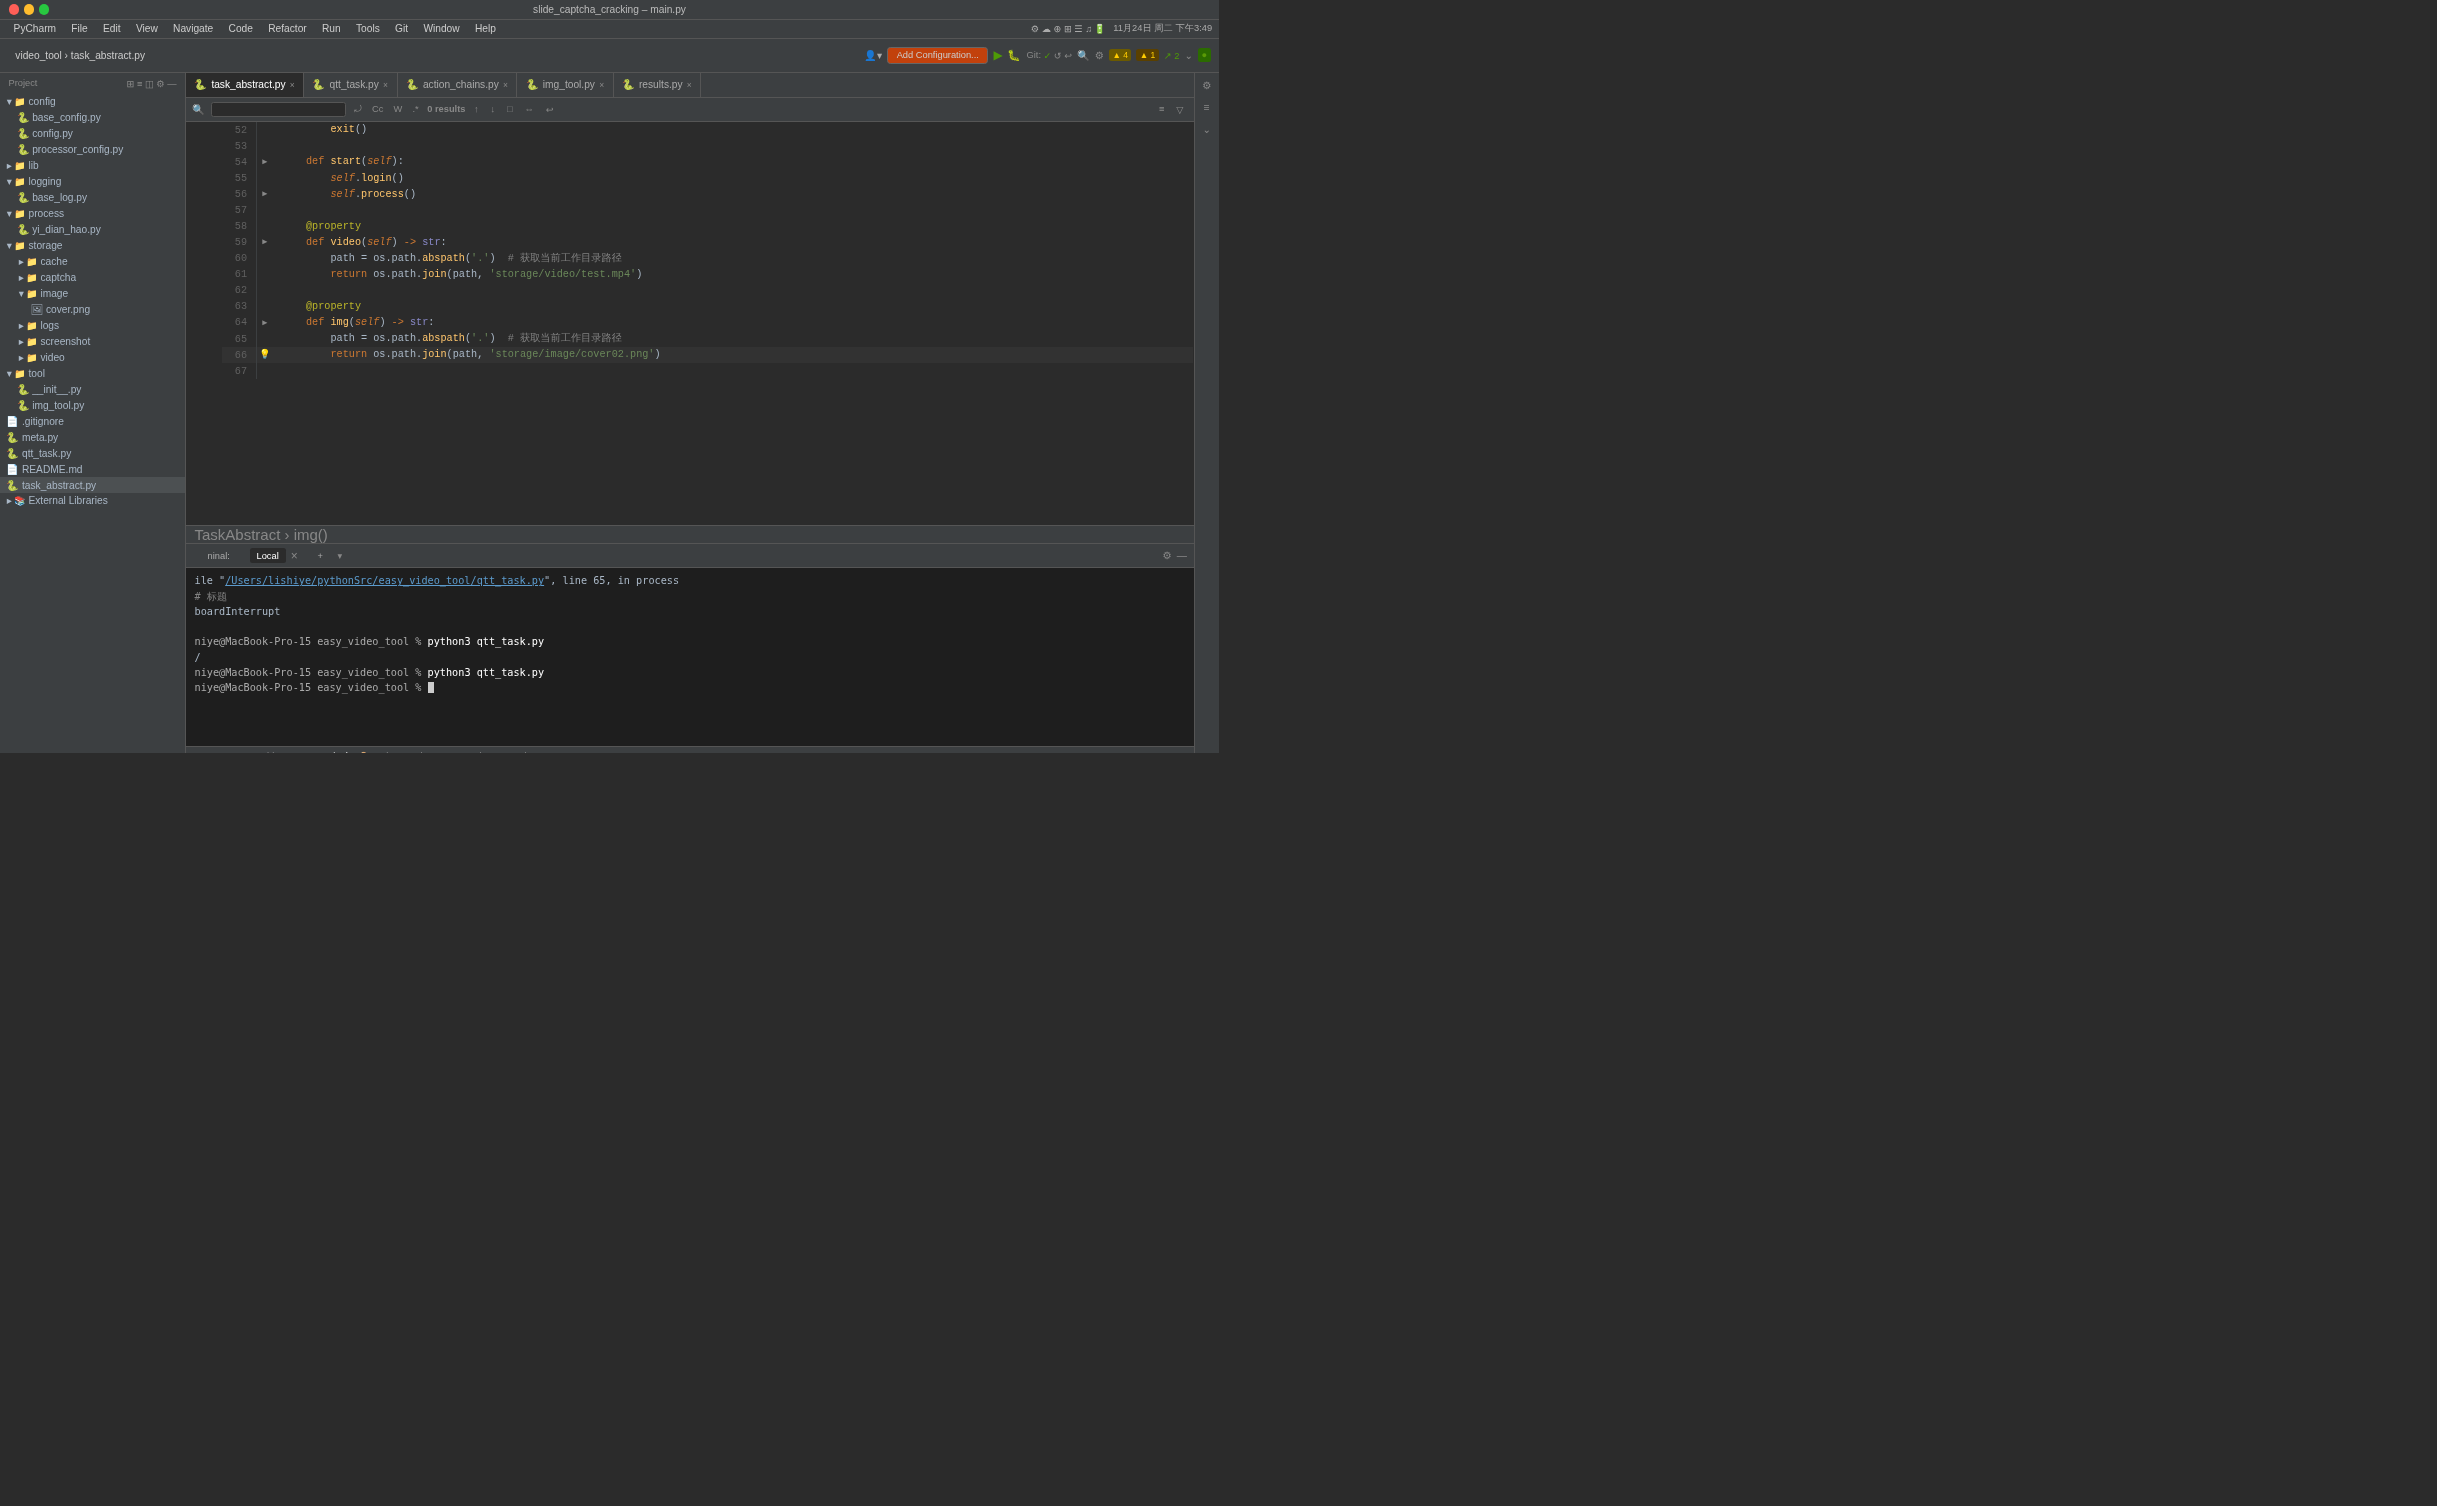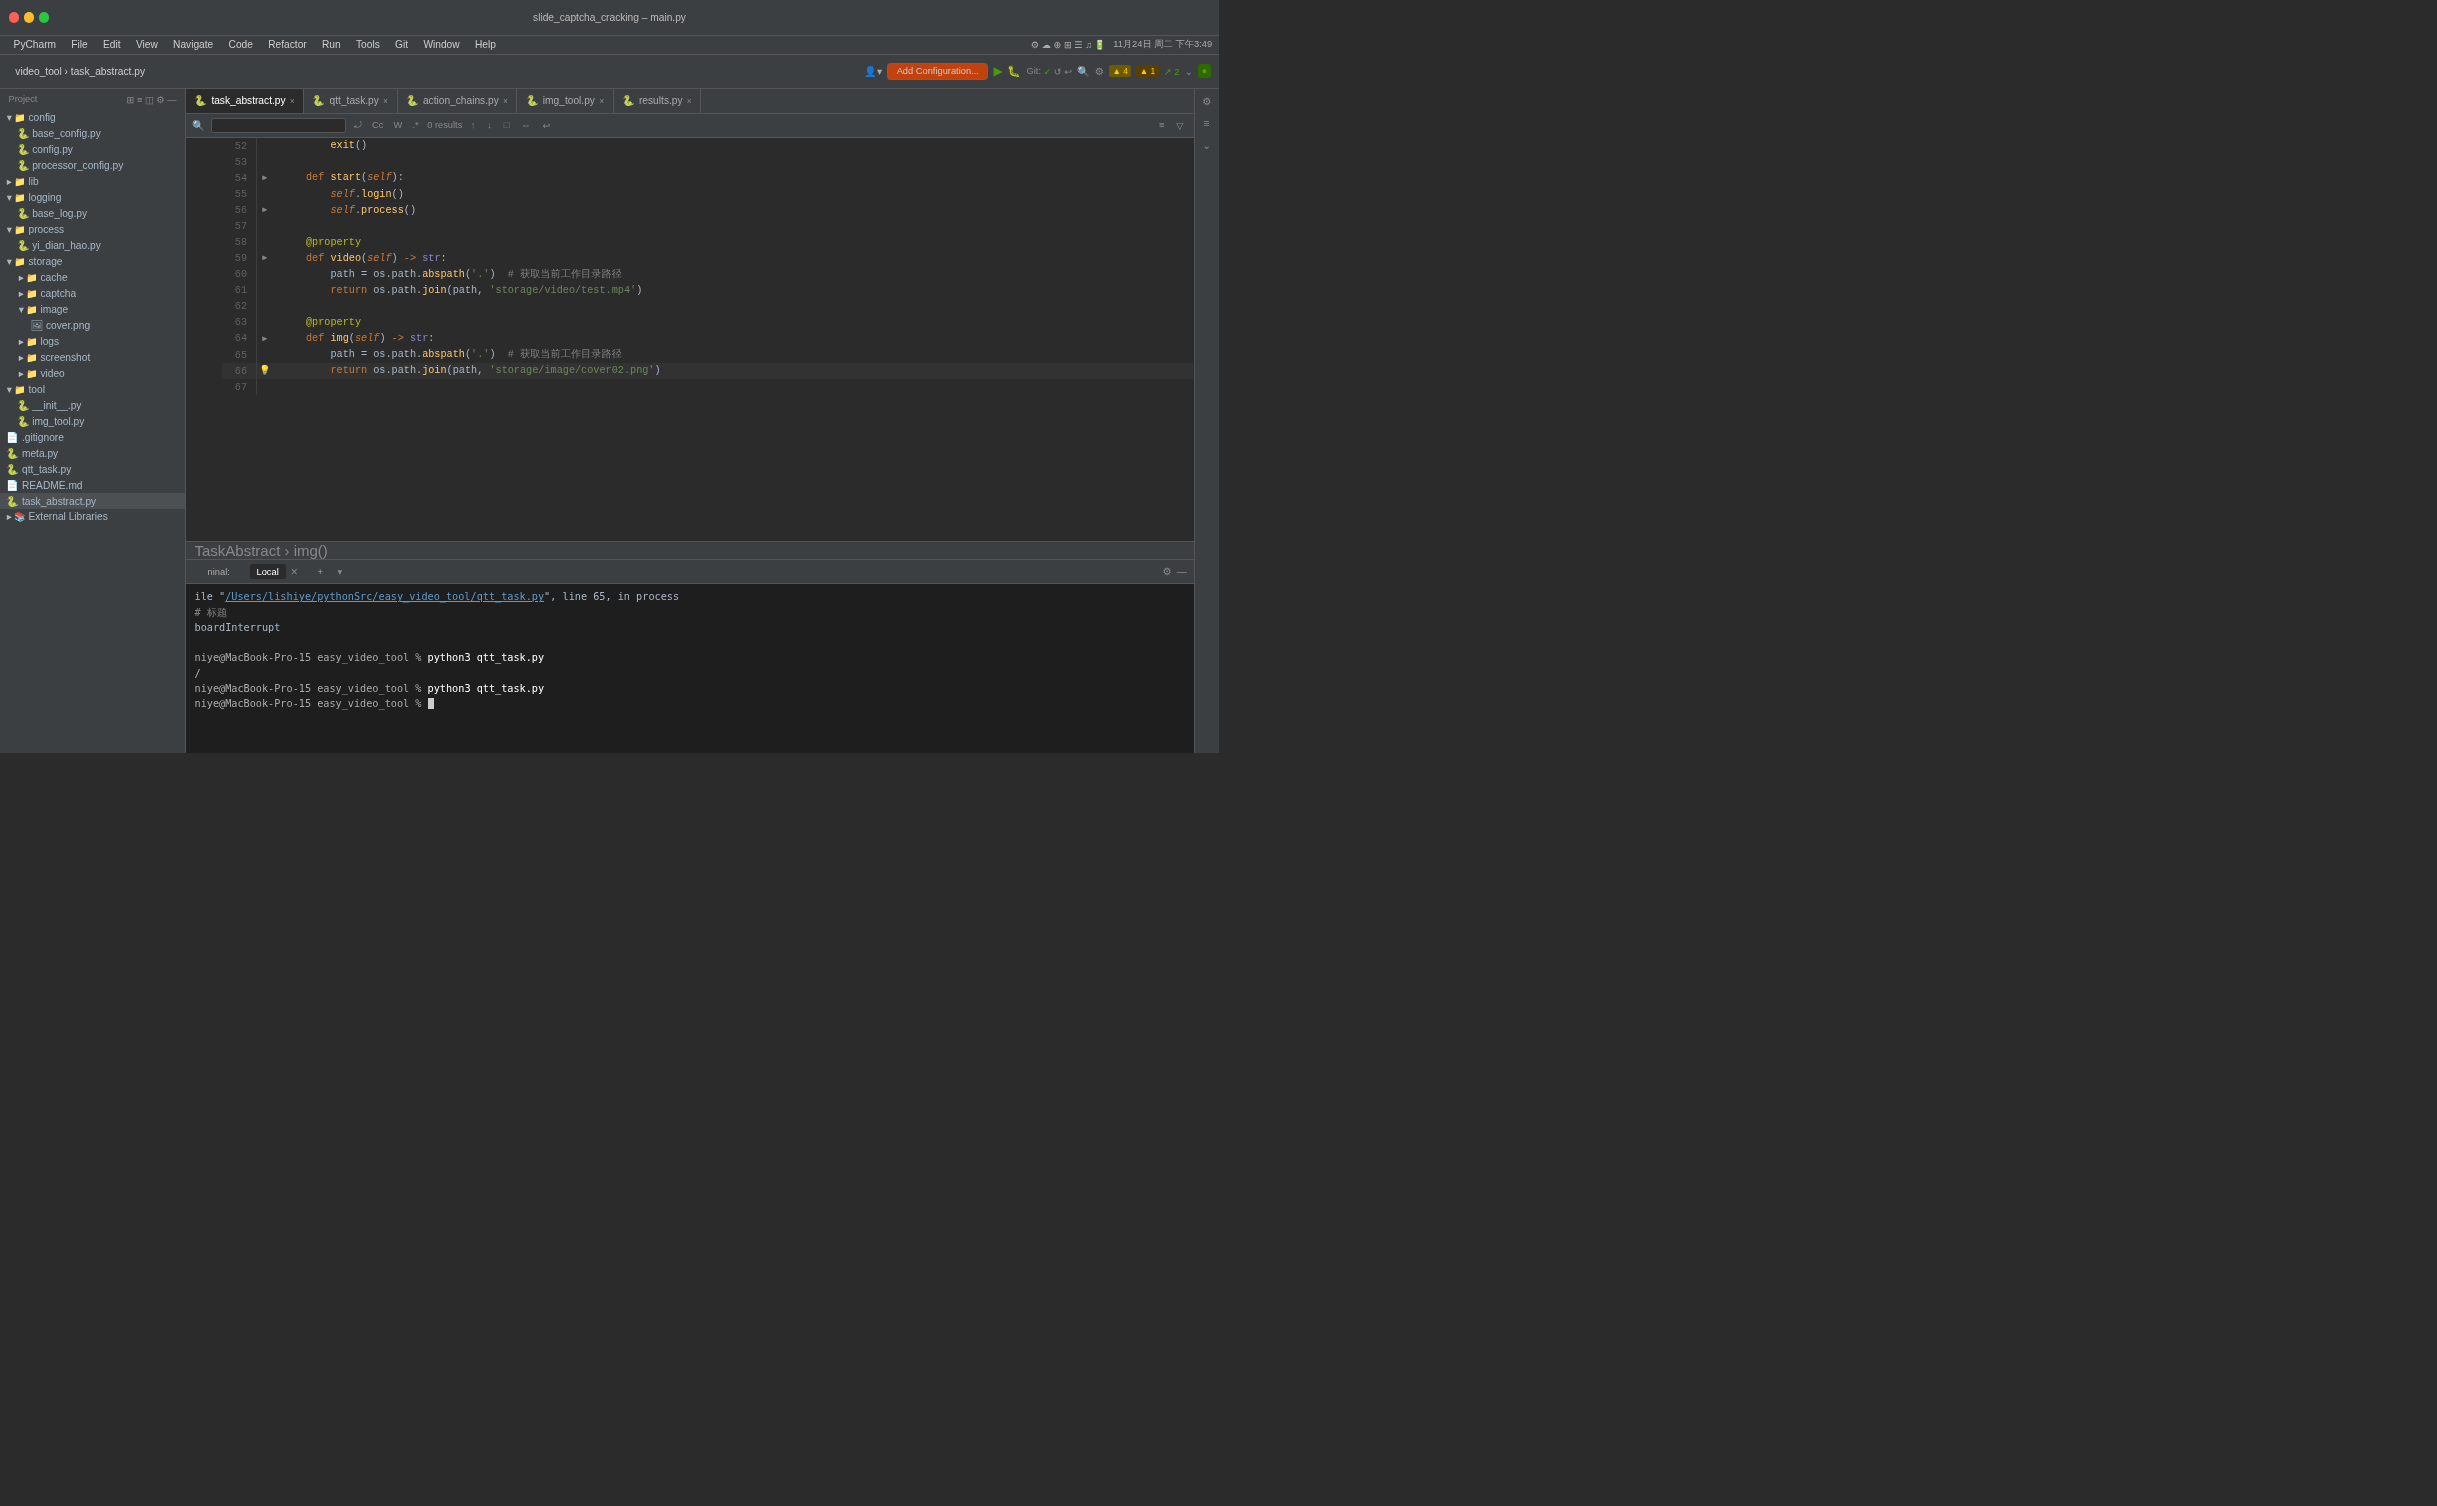--- a/index.html
+++ b/index.html
@@ -9,21 +9,21 @@
       width: 1219px;
       height: 753px;
       overflow: hidden;
       font-size: 10.2px;
       color: #a9b7c6;
     }
 
     
     .title-bar {
       background: #3c3f41;
-      height: 36px;
+      height: 20px;
       display: flex;
       align-items: center;
       justify-content: center;
       position: relative;
       border-bottom: 0.8px solid #555;
     }
     .traffic-lights {
       position: absolute;
       left: 8.5px;
       display: flex;
@@ -164,21 +164,21 @@
       border-radius: 2.5px;
       width: 135px;
     }
     .search-actions {
       display: flex;
       gap: 3.4px;
       align-items: center;
       font-size: 9.3px;
       color: #888;
     }
-    .search-count { color: #888; font-size: 9.3px; }
+    .search-count { color: #888; font-size: 9.3px; font-weight: bold; }
     .search-icon-btn {
       cursor: pointer;
       color: #888;
       padding: 1.7px 3.4px;
       font-size: 9.3px;
     }
 
     
     .code-container {
       flex: 1;

